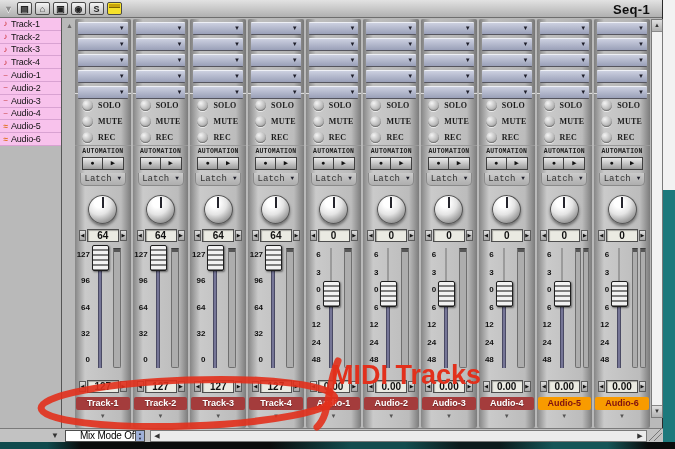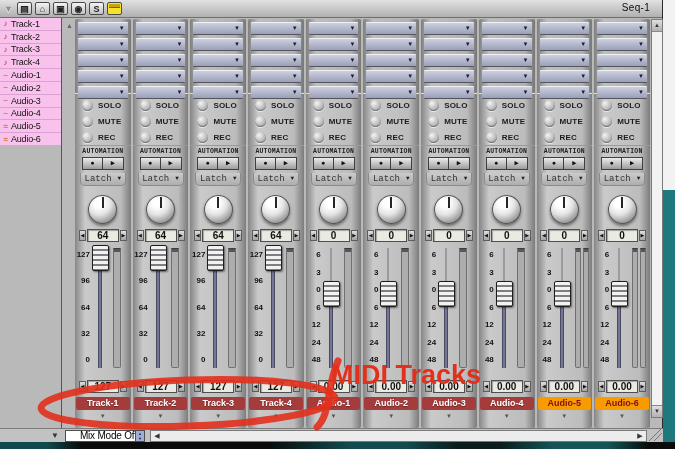--- a/index.html
+++ b/index.html
@@ -14,41 +14,41 @@
 
   
   .window{position:absolute;left:0;top:0;width:663px;height:442px;background:#b9b9b9;border-right:1px solid #2a2a2a;box-sizing:border-box;}
   .header{position:absolute;left:0;top:0;width:100%;height:18px;box-sizing:border-box;
     background:linear-gradient(#e2e2e2,#b0b0b0);border-bottom:1px solid #6e6e6e;display:flex;align-items:center;}
   .tb-tri{color:#8c8c8c;font-size:9px;margin:0 4px 0 4px;text-shadow:0 1px 0 #fff;}
   .tb-btn{width:15px;height:13px;margin-right:3px;background:linear-gradient(#f4f4f4,#c0c0c0);
     border:1px solid #4a4a4a;border-radius:2px;font-size:9px;line-height:12px;text-align:center;color:#222;font-weight:bold;box-sizing:border-box;}
   .tb-btn.console-window-icon{background:#f6e22b;position:relative;}
   .tb-btn.console-window-icon::before{content:"";position:absolute;left:1px;right:1px;top:1px;height:3px;background:#c9a50a;border-bottom:1px solid #7c6403;}
-  .title{position:absolute;right:12px;top:2px;font-size:10px;font-weight:normal;color:#0d0d0d;letter-spacing:.3px;}
+  .title{position:absolute;right:12px;top:2px;font-size:13px;font-weight:bold;color:#0d0d0d;letter-spacing:.3px;}
 
   
   .sidebar{position:absolute;left:0;top:18px;width:62px;height:424px;background:#b9b9b9;border-right:1px solid #555;box-sizing:border-box;}
   .track-row{height:11.8px;display:flex;align-items:center;background:#f8c2ec;border-bottom:1px solid #d9a2d2;
     font-size:9px;color:#111;overflow:hidden;white-space:nowrap;letter-spacing:-0.2px;}
   .track-icon{width:11px;text-align:center;font-size:8px;line-height:11px;flex:0 0 11px;}
   .icon-midi{color:#c41c1c;}
   .icon-mono{color:#c23a3a;}
   .icon-stereo{color:#e06a10;font-weight:bold;}
   .scrollup{position:absolute;left:64px;top:21px;width:11px;height:10px;color:#666;font-size:7px;line-height:10px;text-align:center;}
 
   
   .strips{position:absolute;left:75px;top:19px;width:577px;height:409px;display:flex;overflow:hidden;}
   .strip{width:55.7px;margin-right:2px;flex:0 0 55.7px;box-sizing:border-box;border-radius:2px;
     background:linear-gradient(90deg,#868686,#cacaca 18%,#bcbcbc 82%,#7c7c7c);display:flex;flex-direction:column;}
   .selectors{height:73px;padding-top:3px;background:rgba(40,40,48,.07);box-sizing:border-box;}
   .selector{height:11px;margin:0 3px 3px 3px;background:linear-gradient(#ccd0e0,#9aa0b8);
     border-top:1px solid #eef0f6;border-bottom:1px solid #55555e;border-radius:1px;position:relative;}
   .sel-arrow{position:absolute;right:3px;top:0;font-size:6px;color:#1c1c28;line-height:11px;}
-  .smr{height:53px;box-sizing:border-box;padding:4px 11px 0 7px;border-top:1px solid #8a8a8a;box-shadow:inset 0 1px 0 #dcdcdc;}
+  .smr{height:53px;box-sizing:border-box;padding:4px 11px 0 7px;border-top:1px solid #8a8a8a;box-shadow:inset 0 1px 0 #dcdcdc;font-family:Liberation Serif, serif;}
   .smr-row{display:flex;align-items:center;height:16px;cursor:default;}
   .led{width:11px;height:11px;border-radius:50%;margin-right:5px;flex:0 0 11px;
     background:radial-gradient(circle at 35% 30%,#f4f4f4,#bcbcbc 55%,#8d8d8d);
     box-shadow:inset 0 -1px 1px rgba(0,0,0,.35),0 1px 0 rgba(255,255,255,.6);}
   .smr-label{font-size:8px;font-weight:bold;color:#1b1b1b;letter-spacing:.2px;}
   .auto{height:46px;text-align:center;box-sizing:border-box;border-top:1px solid #9a9a9a;font-family:Liberation Mono, monospace;}
   .auto-title{font-size:6.5px;font-weight:bold;color:#222;margin-top:2px;letter-spacing:.2px;}
   .auto-btns{display:flex;justify-content:center;margin-top:2px;}
   .abtn{width:21px;height:13px;box-sizing:border-box;background:linear-gradient(#ececec,#9c9c9c);
     border:1px solid #3f3f3f;font-size:7px;line-height:11px;color:#111;text-align:center;}

